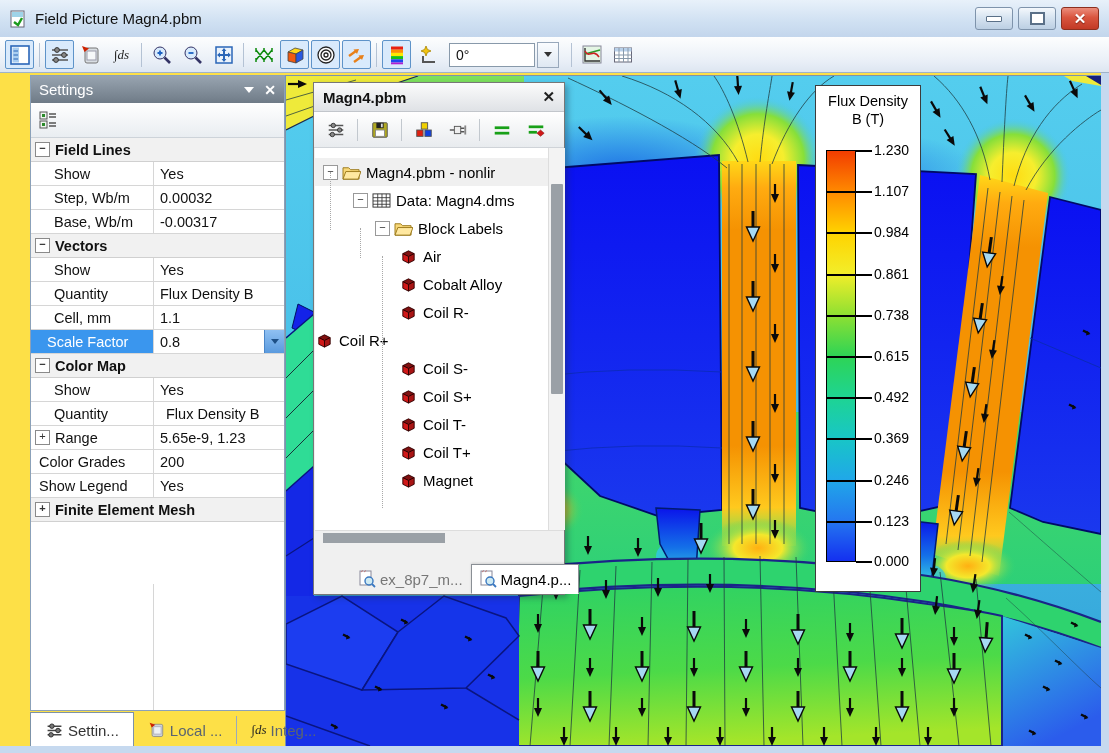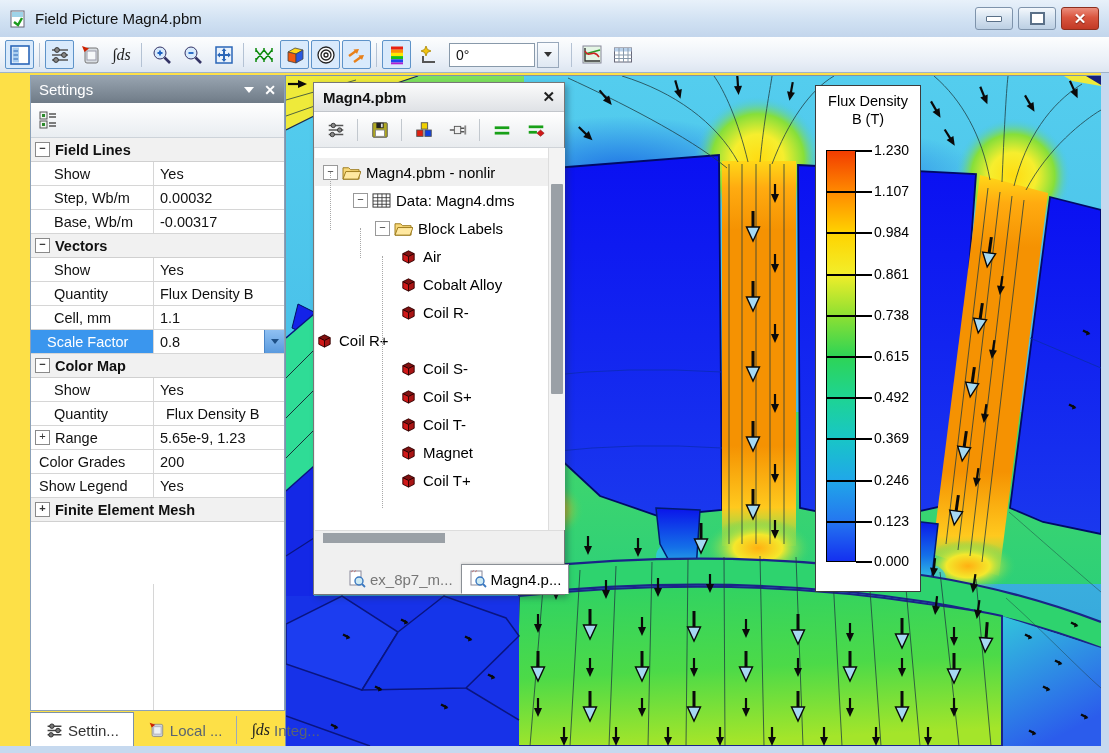--- a/index.html
+++ b/index.html
@@ -18,21 +18,21 @@
   #winbtns{right:10px;top:7px;display:flex;}
   .glyph-min{width:14px;height:4px;background:#fff;border:1px solid #5a7088;border-radius:1px;}
   .glyph-max{width:11px;height:9px;background:#fff;border:2px solid #5a7088;}
   .glyph-close{color:#fff;font-size:15px;font-weight:bold;line-height:1;text-shadow:0 1px 1px #7a1d10;}
   
   #toolbar{left:0;top:37px;width:1109px;height:36px;background:linear-gradient(#fdfefe,#e9eff7 70%,#dde6f1);
     border-bottom:1px solid #9fb3c9;display:flex;align-items:center;padding-left:4px;box-sizing:border-box;}
   .tbtn{width:27px;height:27px;display:flex;align-items:center;justify-content:center;border:1px solid transparent;border-radius:2px;margin:0 1px;}
   .tbtn.on{border-color:#5e93c9;background:#d9eafc;}
   .tsep{width:1px;height:24px;background:#b4c2d4;margin:0 4px;}
-  .intlbl{font-family:"Liberation Serif",serif;font-style:italic;font-size:16px;color:#222;}
+  .intlbl{font-family:"Liberation Serif",serif;font-style:italic;font-size:13px;color:#222;}
   #anglecombo{display:flex;align-items:center;margin-left:6px;}
   #anglebox{width:78px;height:22px;background:#fff;border:1px solid #8899aa;font-size:14px;color:#111;
     display:flex;align-items:center;padding-left:6px;}
   #anglebtn{width:20px;height:24px;border:1px solid #98a8bb;background:linear-gradient(#fafcfe,#dfe8f2);
     display:flex;align-items:center;justify-content:center;margin-left:2px;}
   .css-down{width:0;height:0;border-left:4px solid transparent;border-right:4px solid transparent;border-top:5px solid #333;}
   
   #panel{left:30px;top:75px;width:255px;height:636px;background:#fff;border:1px solid #8ba1b9;box-sizing:border-box;}
   #panelhdr{left:0;top:0;width:100%;height:27px;background:linear-gradient(#98a4b0,#6f7b87);
     color:#fff;font-size:15px;display:flex;align-items:center;padding-left:8px;box-sizing:border-box;}
@@ -82,21 +82,21 @@
   #ftree{left:1px;top:65px;width:233px;height:382px;background:#fff;overflow:hidden;}
   .trow{display:flex;align-items:center;height:28px;font-size:15px;color:#000;white-space:nowrap;}
   .trow.hl{background:#f0f0f0;}
   .texp{width:13px;height:13px;border:1px solid #999;background:#fff;font-size:11px;line-height:11px;text-align:center;color:#333;flex:none;margin-right:4px;}
   .tico{width:19px;height:17px;flex:none;margin-right:5px;}
   .guide{position:absolute;width:0;border-left:1px dotted #a8a8a8;}
   #vscroll{left:234px;top:65px;width:16px;height:382px;background:#f3f3f3;border-left:1px solid #ddd;}
   #vthumb{left:2px;top:36px;width:12px;height:210px;background:#9aa0a6;border-radius:1px;}
   #hscroll{left:1px;top:447px;width:249px;height:14px;background:#f0f0f0;border-top:1px solid #ddd;}
   #hthumb{left:8px;top:2px;width:122px;height:10px;background:#9aa0a6;}
-  #ftabs{left:8px;top:461px;width:100%;height:50px;display:flex;align-items:flex-end;padding-left:18px;box-sizing:border-box;font-size:15px;}
+  #ftabs{left:18px;top:461px;width:100%;height:50px;display:flex;align-items:flex-end;padding-left:18px;box-sizing:border-box;font-size:15px;}
   .ftab{display:flex;align-items:center;gap:4px;padding:5px 7px;color:#777;border:1px solid transparent;}
   .ftab.active{background:#fff;border:1px solid #8a8f95;border-bottom:1px solid #fff;color:#000;box-shadow:0 -1px 2px rgba(0,0,0,.12);}
   
   #rstrip{left:1101px;top:73px;width:8px;height:680px;background:#c6d9ef;}
   #bstrip{left:0;top:746px;width:1109px;height:7px;background:#c6d9ef;}
 </style>
 </head>
 <body>
 
 <div id="app">
@@ -664,29 +664,29 @@
             <polygon points="10,9 16,6 16,13 10,16" fill="#a81414" stroke="#300"></polygon>
           </svg>
           <span>Coil T-</span>
         </div>
         <div class="trow" style="padding-left:84px;">
           <svg class="tico" viewBox="0 0 20 18">
             <polygon points="4,6 10,3 16,6 10,9" fill="#801010" stroke="#300"></polygon>
             <polygon points="4,6 10,9 10,16 4,13" fill="#d01818" stroke="#300"></polygon>
             <polygon points="10,9 16,6 16,13 10,16" fill="#a81414" stroke="#300"></polygon>
           </svg>
-          <span>Magnet</span>
+          <span>Coil T+</span>
         </div>
         <div class="trow" style="padding-left:84px;">
           <svg class="tico" viewBox="0 0 20 18">
             <polygon points="4,6 10,3 16,6 10,9" fill="#801010" stroke="#300"></polygon>
             <polygon points="4,6 10,9 10,16 4,13" fill="#d01818" stroke="#300"></polygon>
             <polygon points="10,9 16,6 16,13 10,16" fill="#a81414" stroke="#300"></polygon>
           </svg>
-          <span>Coil T+</span>
+          <span>Magnet</span>
         </div>
       </div>
     </div>
     <div class="r" id="vscroll">
         <div class="r" id="vthumb"></div>
       </div>
     <div class="r" id="hscroll">
         <div class="r" id="hthumb"></div>
       </div>
 

